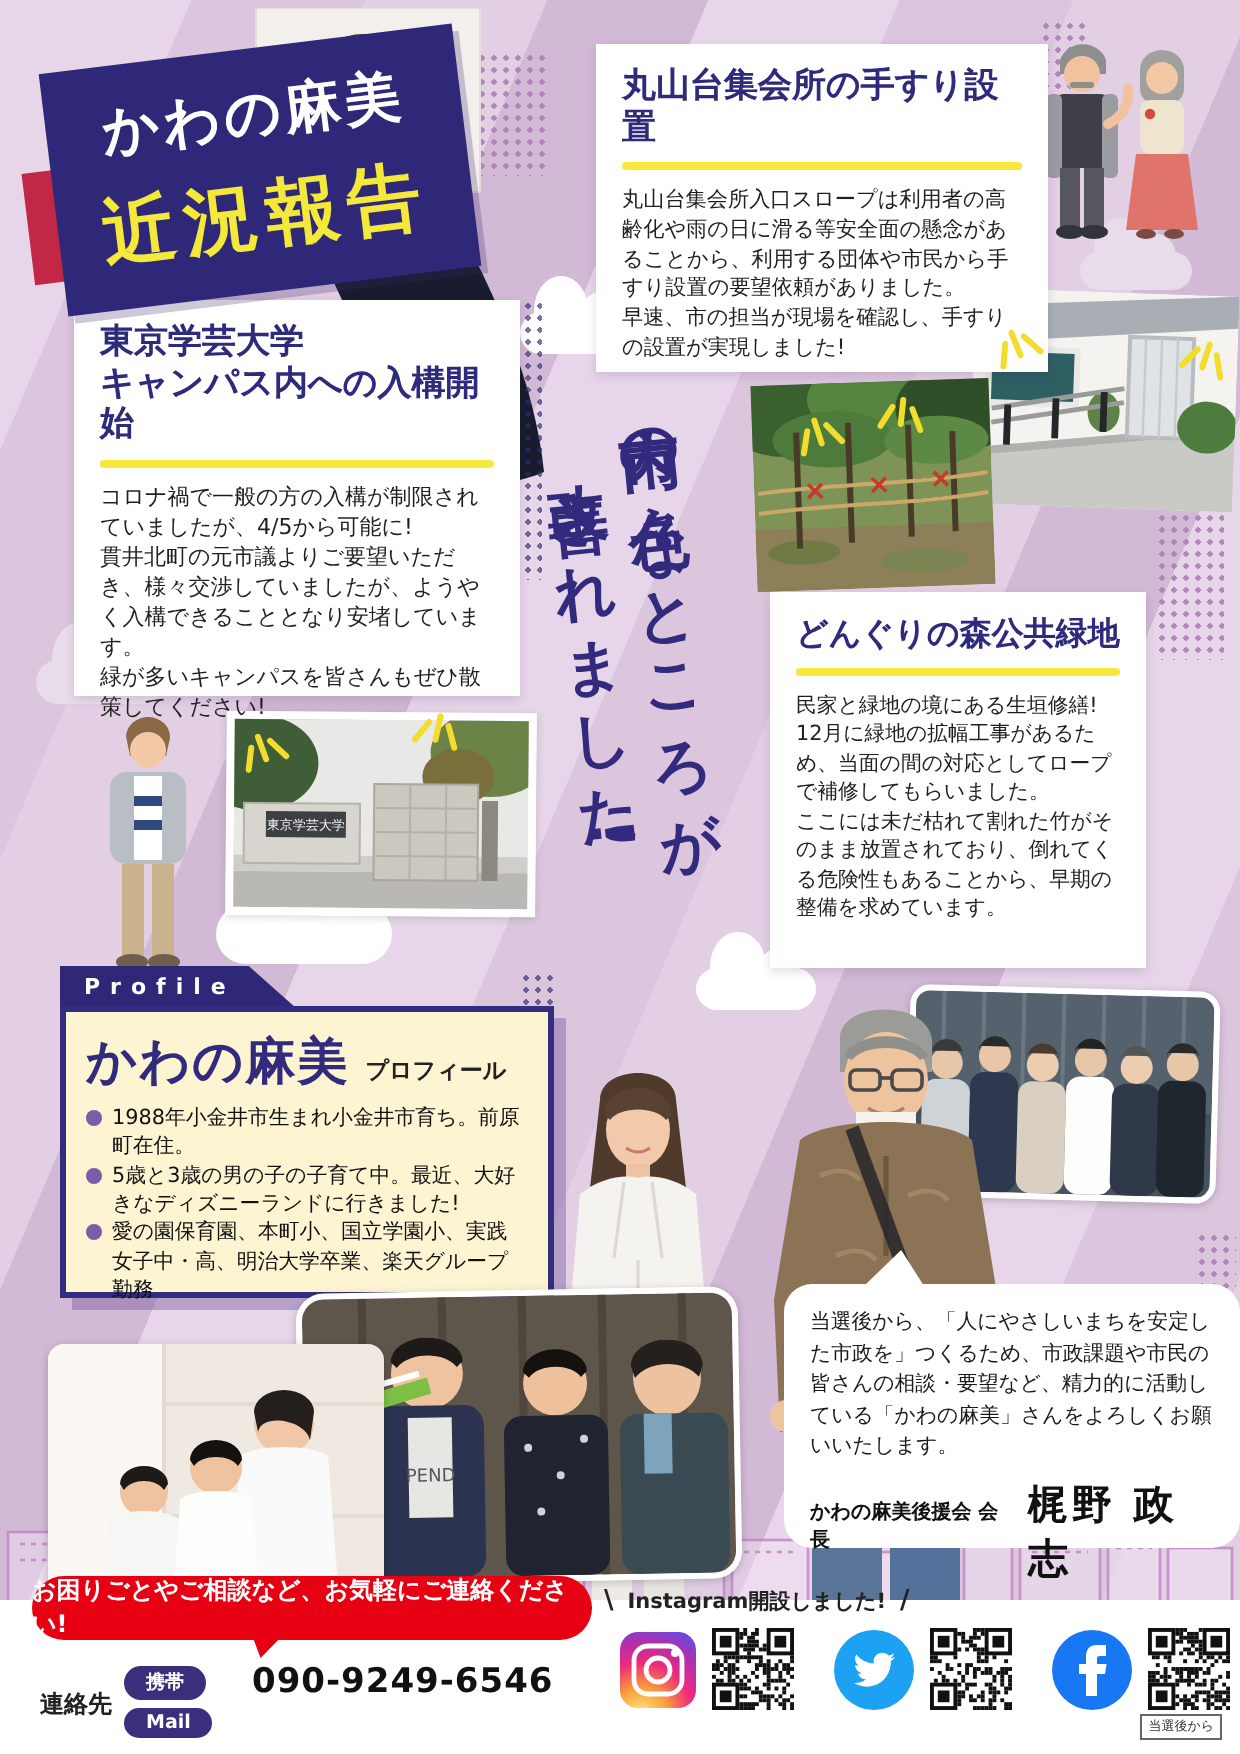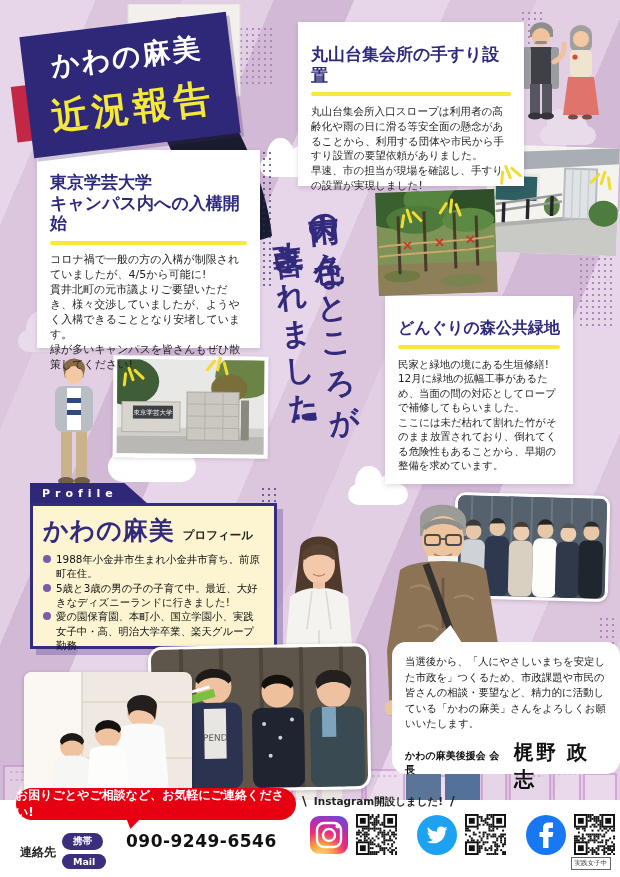--- a/index.html
+++ b/index.html
@@ -37,21 +37,21 @@
   .sp5{left:118px;top:364px;transform:rotate(-20deg);}
   .sp6{left:206px;top:354px;transform:rotate(12deg);}
   
   .badge-accent{left:14px;top:84px;width:46px;height:56px;background:#c22746;transform:rotate(-7deg);z-index:5;}
   .badge{left:26px;top:24px;width:208px;height:122px;background:#2f2878;transform:rotate(-7deg);
     z-index:6;display:flex;flex-direction:column;justify-content:center;align-items:center;gap:7px;
     box-shadow:3px 4px 0 rgba(60,35,100,.25);}
   .badge .l1{color:#fff;font-size:28px;font-weight:800;letter-spacing:2px;}
   .badge .l2{color:#f4e93a;font-size:37px;font-weight:900;letter-spacing:4px;}
   
-  .card{background:#fff;box-shadow:0 2px 5px rgba(60,30,80,.15);padding:22px 13px;box-sizing:border-box;z-index:4;}
+  .card{background:#fff;box-shadow:0 2px 5px rgba(60,30,80,.15);padding:11px 13px;box-sizing:border-box;z-index:4;}
   .card h2{margin:0;color:#2e2a7c;font-weight:800;line-height:1.22;white-space:pre-line;}
   .rule{height:4px;background:#f8e83c;border-radius:2px;margin:7px 0 8px;}
   .btxt{color:#1f1f1f;white-space:pre-line;}
   .card-handrail{left:298px;top:22px;width:226px;height:164px;}
   .card-handrail h2{font-size:17px;}
   .card-handrail .btxt{font-size:10.6px;line-height:1.38;}
   .card-campus{left:37px;top:150px;width:223px;height:198px;}
   .card-campus h2{font-size:17px;}
   .card-campus .btxt{font-size:11px;line-height:1.36;}
   .card-green{left:385px;top:296px;width:188px;height:188px;}
@@ -954,15 +954,15 @@
             <rect x="2" y="2" width="3" height="3"></rect>
             <rect x="14.5" y="0.5" width="6" height="6" fill="none" stroke="#111"></rect>
             <rect x="16" y="2" width="3" height="3"></rect>
             <rect x="0.5" y="14.5" width="6" height="6" fill="none" stroke="#111"></rect>
             <rect x="2" y="16" width="3" height="3"></rect>
           </g>
         </svg>
       </div>
   </div>
 
-  <div class="abs footnote">実践女子中</div>
+  <div class="abs footnote">当選後から</div>
 
 </div>
 
 </body></html>

